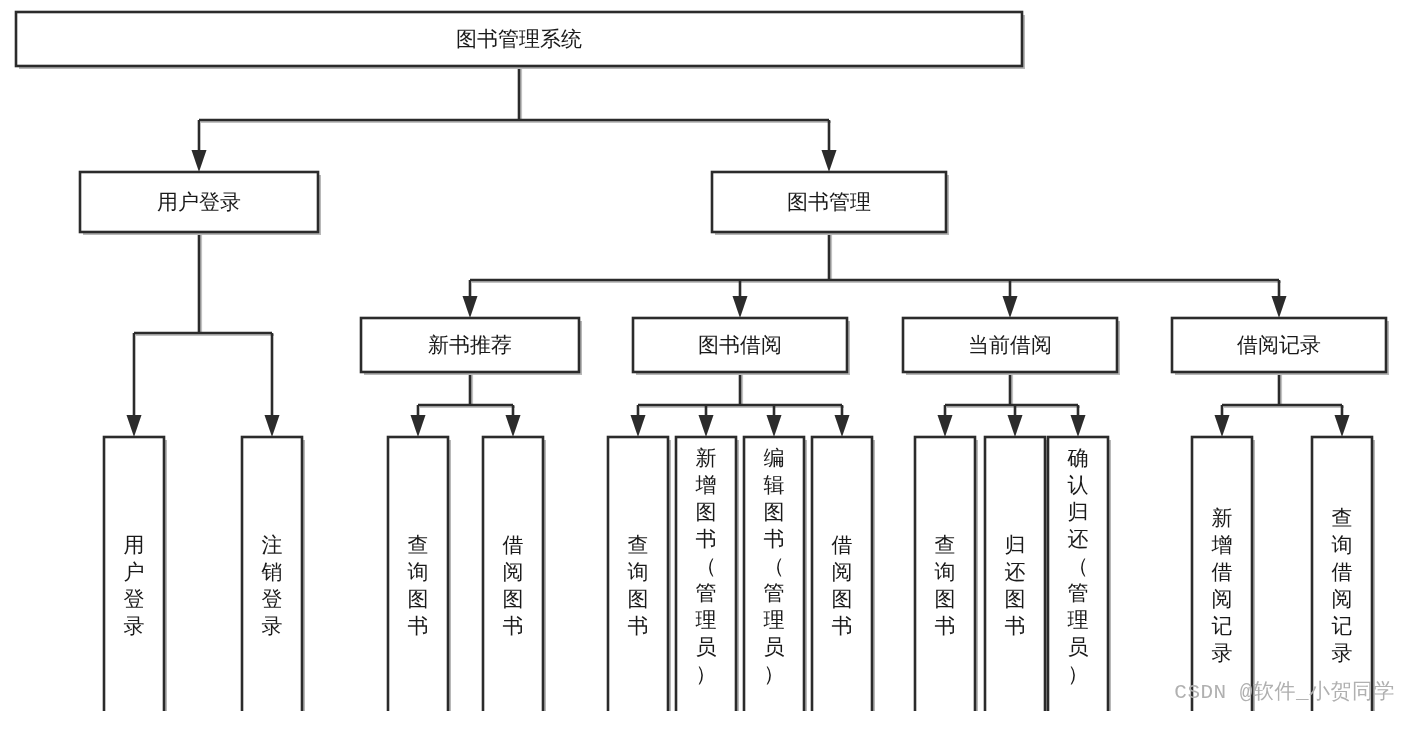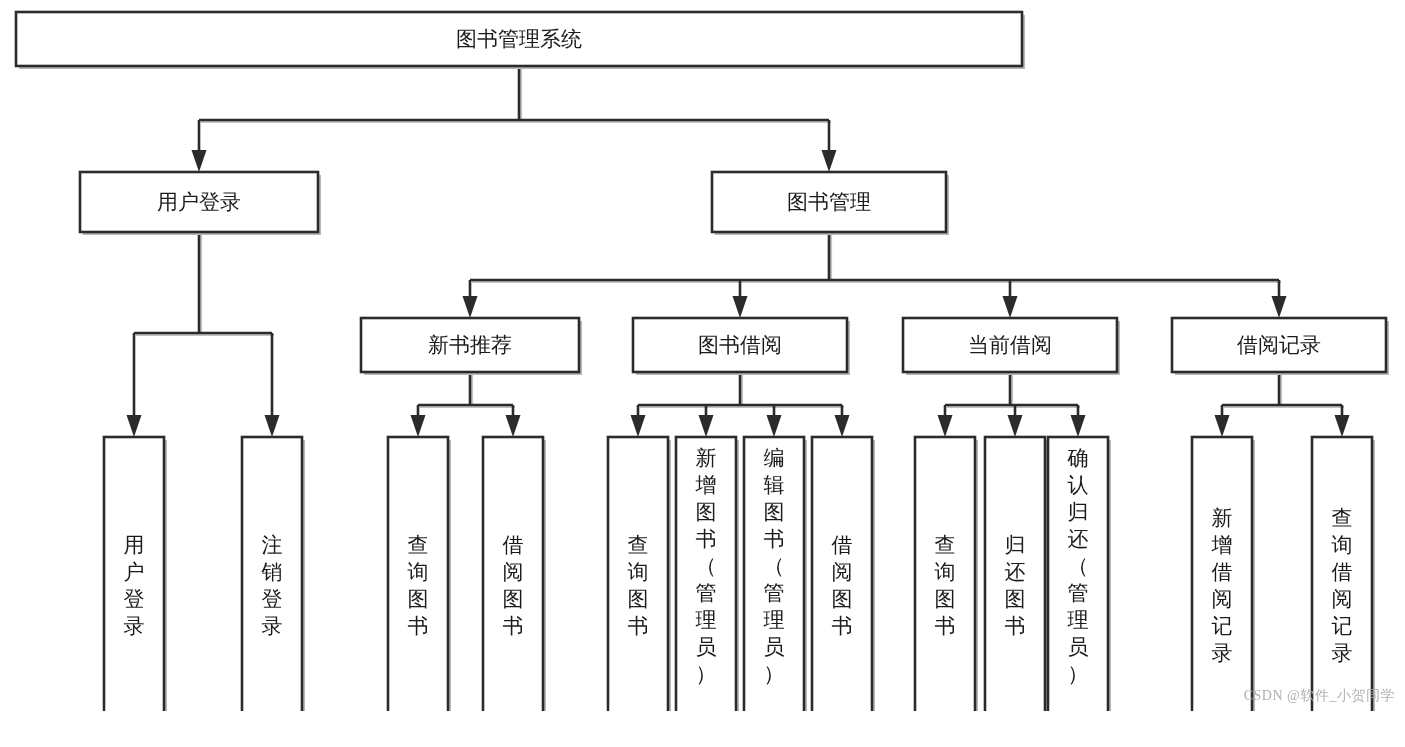--- a/index.html
+++ b/index.html
@@ -58,22 +58,22 @@
   .node-label-v {
     font-family: "Liberation Sans", "DejaVu Sans", sans-serif;
     font-size: 21px;
     fill: #1a1a1a;
     text-anchor: middle;
   }
   .watermark {
     position: absolute;
     right: 10px;
     bottom: 6px;
-    font-family: Liberation Serif, serif;
-    font-size: 14px;
+    font-family: Liberation Mono, monospace;
+    font-size: 21px;
     color: #b0b0b0;
     letter-spacing: 0.5px;
     white-space: nowrap;
     pointer-events: none;
   }
 </style>
 </head>
 <body>
 
 <div id="diagram-root">

